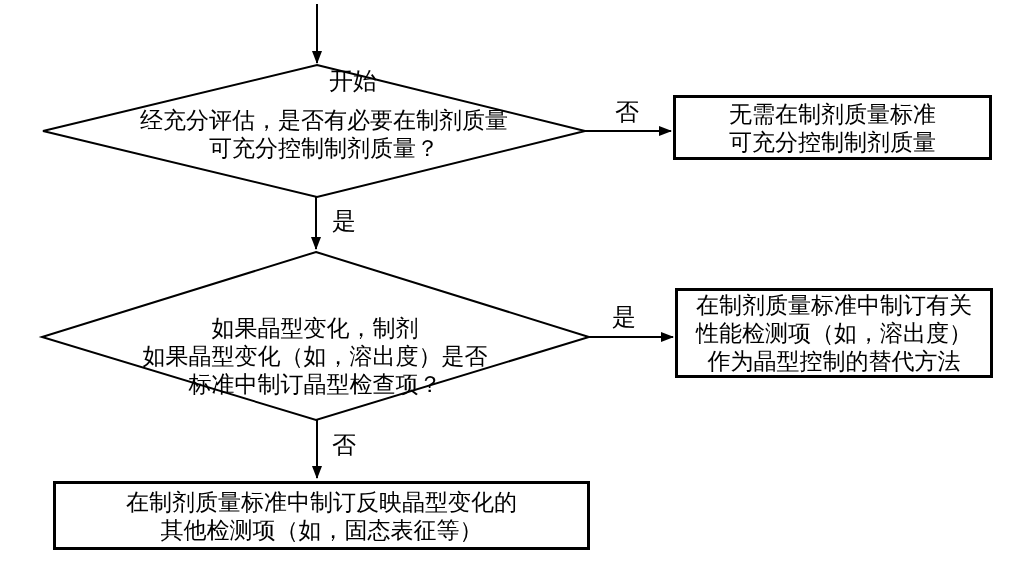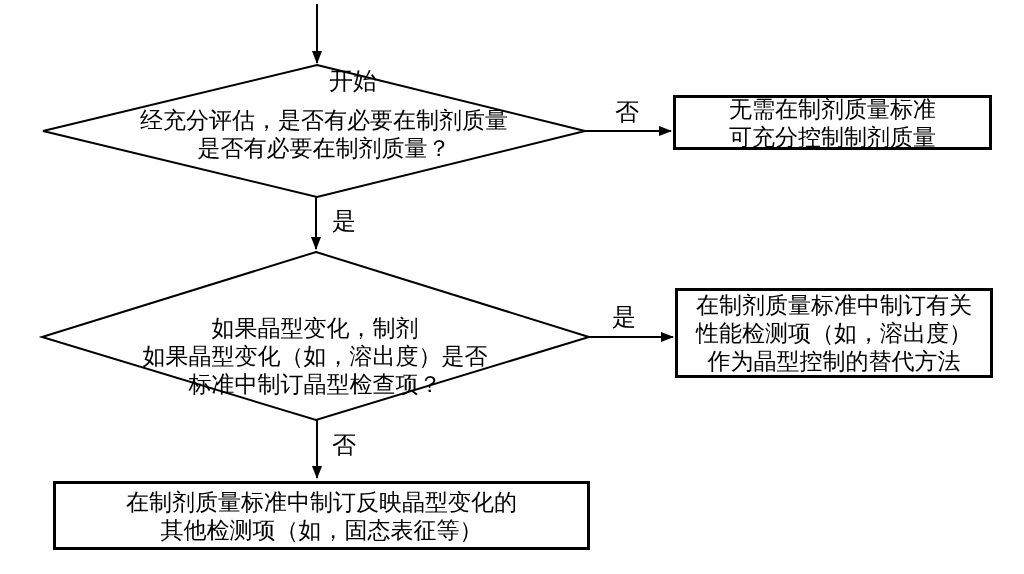--- a/index.html
+++ b/index.html
@@ -64,28 +64,28 @@
 
     <line class="shape-line" x1="589" y1="337" x2="673" y2="337" marker-end="url(#arrow)"></line>
 
     <line class="shape-line" x1="317" y1="420" x2="317" y2="478" marker-end="url(#arrow)"></line>
   </svg>
 
   <div class="label" style="left:329px;top:27px;margin-top:40px;">开始</div>
 
   <div class="dtext" style="left:74px;top:106px;width:500px;">
     <div>经充分评估，是否有必要在制剂质量</div>
-    <div>是否有必要在制剂质量？</div>
+    <div>可充分控制制剂质量？</div>
   </div>
 
   <div class="label" style="left:615px;top:98px;">否</div>
 
   <div class="label" style="left:332px;top:207px;">是</div>
 
-  <div class="box" style="left:673px;top:95px;width:319px;height:55px;">
+  <div class="box" style="left:673px;top:95px;width:319px;height:65px;">
     <div>无需在制剂质量标准</div>
     <div>可充分控制制剂质量</div>
   </div>
 
   <div class="dtext" style="left:55px;top:298px;width:520px;margin-top:16px;">
     <div>如果晶型变化，制剂</div>
     <div>如果晶型变化（如，溶出度）是否</div>
     <div>标准中制订晶型检查项？</div>
   </div>
 

